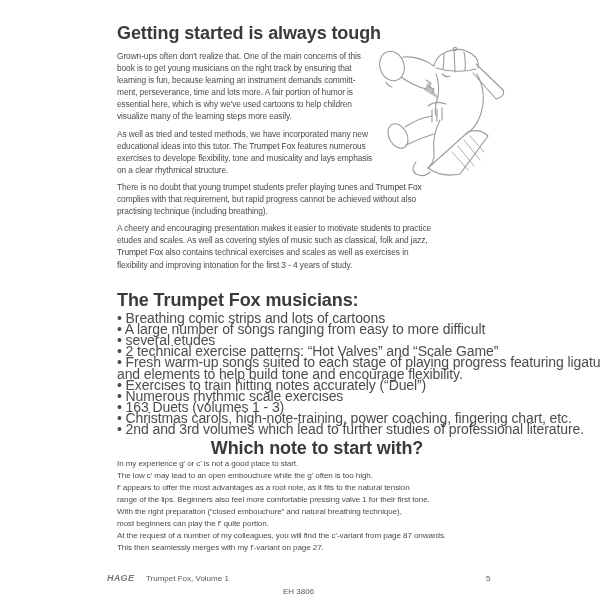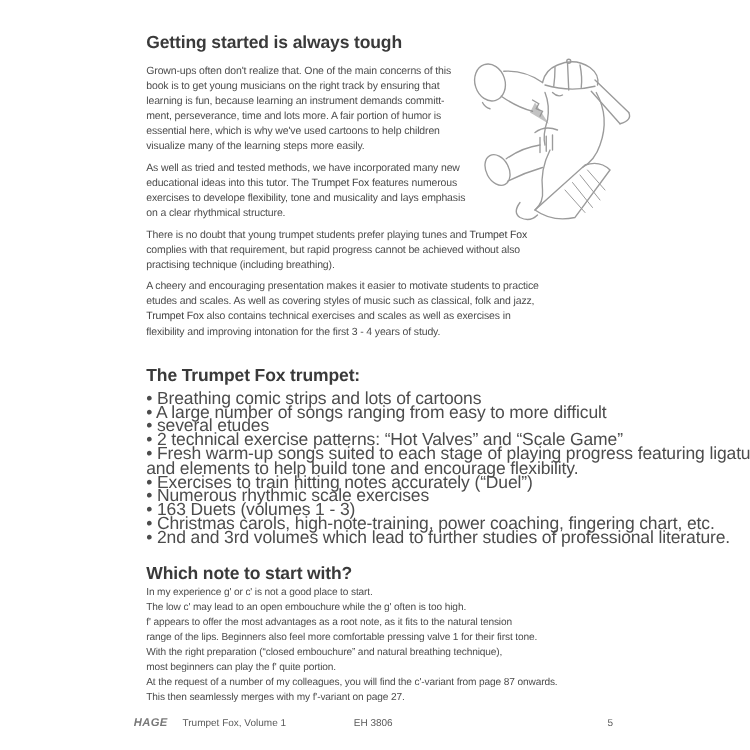--- a/index.html
+++ b/index.html
@@ -3,41 +3,41 @@
 <meta charset="utf-8">
 <style>
   html,body{margin:0;padding:0;background:#ffffff;}
   .page{
     position:relative;width:600px;height:600px;background:#ffffff;overflow:hidden;
     font-family:"Liberation Sans", sans-serif;color:#4a4a4a;
     -webkit-font-smoothing:antialiased;
   }
   .column{position:absolute;left:117px;top:24px;width:400px;}
   h1{
-    font-size:14px;line-height:18px;font-weight:bold;color:#3a3a3a;
+    font-size:18px;line-height:18px;font-weight:bold;color:#3a3a3a;
     margin:0 0 8px 0;letter-spacing:-0.1px;
   }
   section.s2 h1{margin:20px 0 4px 0;}
-  section.s3 h1{margin:13px 0 1px 0;}
+  section.s3 h1{margin:3px 0 1px 0;text-align:center;}
   .para{margin:0 0 5px 0;}
   .line{
     height:12.1px;line-height:12.1px;font-size:8.4px;letter-spacing:-0.1px;
     white-space:nowrap;color:#4c4c4c;
   }
   .bullets .line{height:11.2px;line-height:11.2px;font-size:14px;}
   section.s3 .line{font-size:8.1px;}
   .line .b{font-weight:normal;color:#414141;}
   .cartoon{position:absolute;left:376px;top:44px;width:150px;height:145px;}
   .footer{position:absolute;left:0;top:573px;width:600px;height:14px;font-size:8px;color:#5a5a5a;}
   .footer-logo{
     position:absolute;left:107px;top:0;font-style:italic;font-weight:bold;
     font-size:9px;color:#787878;letter-spacing:0.3px;
   }
   .footer-book{position:absolute;left:146px;top:1px;}
-  .footer-cat{position:absolute;left:283px;top:1px;}
+  .footer-cat{position:absolute;left:283px;top:14px;}
   .footer-page{position:absolute;left:486px;top:1px;}
 </style>
 </head>
 <body>
 
 <div class="page">
 
   <svg class="cartoon" viewBox="0 0 150 145" aria-hidden="true">
     <g stroke="#9b9b9b" fill="none" stroke-width="1.1" stroke-linecap="round">
       <ellipse cx="16" cy="22" rx="12" ry="15" transform="rotate(-18 16 22)"></ellipse>
@@ -96,21 +96,21 @@
           </div>
           <div class="para">
             <div class="line"><span>A cheery and encouraging presentation makes it easier to motivate students to practice</span></div>
             <div class="line"><span>etudes and scales. As well as covering styles of music such as classical, folk and jazz,</span></div>
             <div class="line"><span class="b">Trumpet Fox</span><span> also contains technical exercises and scales as well as exercises in</span></div>
             <div class="line"><span>flexibility and improving intonation for the first 3 - 4 years of study.</span></div>
           </div>
         </div>
     </section>
     <section class="s2">
-      <h1>The Trumpet Fox trumpet:</h1>
+      <h1>The Trumpet Fox musicians:</h1>
       <div>
           <div class="bullets">
             <div class="line"><span>• </span><span>Breathing comic strips and lots of cartoons</span></div>
             <div class="line"><span>• </span><span>A large number of songs ranging from easy to more difficult</span></div>
             <div class="line"><span>• </span><span>several etudes</span></div>
             <div class="line"><span>• </span><span>2 technical exercise patterns: “Hot Valves” and “Scale Game”</span></div>
             <div class="line"><span>• </span><span>Fresh warm-up songs suited to each stage of playing progress featuring ligatures</span></div>
             <div class="line"><span>and elements to help build tone and encourage flexibility.</span></div>
             <div class="line"><span>• </span><span>Exercises to train hitting notes accurately (“Duel”)</span></div>
             <div class="line"><span>• </span><span>Numerous rhythmic scale exercises</span></div>

